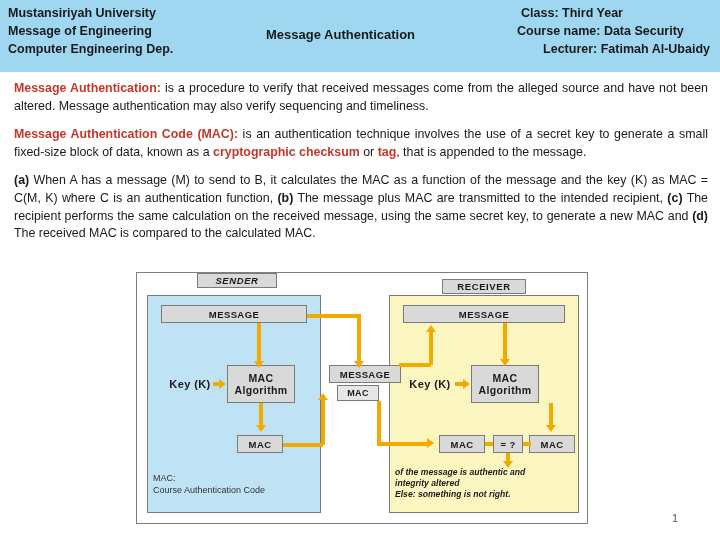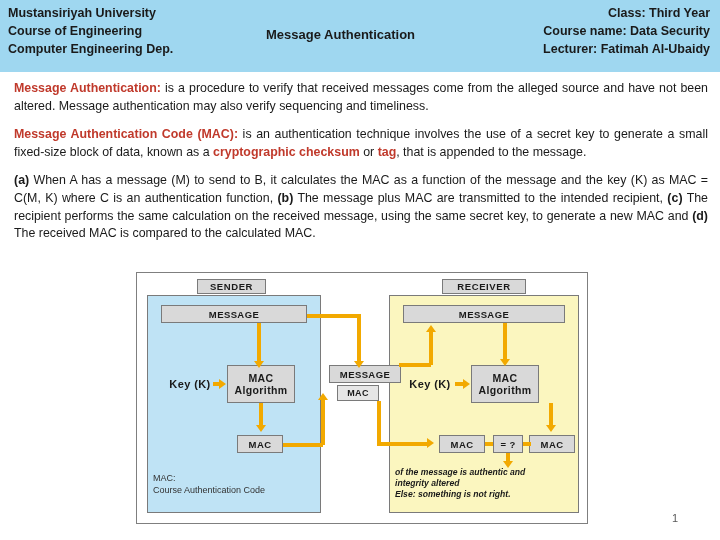--- a/index.html
+++ b/index.html
@@ -45,21 +45,21 @@
   }
   .header-right {
     position: absolute;
     right: 10px; top: 4px;
     text-align: left;
     font-size: 12.5px;
     font-weight: bold;
     color: #1a1a1a;
     line-height: 1.45;
   }
-  .header-right div { white-space: nowrap; text-align: right; }
+  .header-right div { white-space: nowrap; }
   .hr-line1 { padding-left: 6px; }
   .hr-line2 { padding-left: 2px; }
   .hr-line3 { padding-left: 0px; margin-left: 28px; }
 
   
   .body-text {
     position: absolute;
     left: 14px;
     top: 80px;
     width: 694px;
@@ -113,21 +113,21 @@
     border: 1px solid #7a7a7a;
     font-size: 9.5px;
     font-weight: bold;
     color: #1a1a1a;
     letter-spacing: 0.6px;
     display: flex;
     align-items: center;
     justify-content: center;
     text-align: center;
   }
-  .tag-sender { left: 60px; top: 6px; width: 69px; height: 15px; }
+  .tag-sender { left: 60px; top: 0; width: 80px; height: 15px; font-style: italic; }
   .tag-receiver { left: 305px; top: 6px; width: 84px; height: 15px; }
 
   .box {
     position: absolute;
     box-sizing: border-box;
     border: 1px solid #7a7a7a;
     background: #d9d9d9;
     font-size: 9.5px;
     font-weight: bold;
     color: #1a1a1a;
@@ -210,21 +210,21 @@
   }
 </style>
 </head>
 <body>
 
 <div class="slide">
 
   <div class="header">
     <div class="header-left">
       <div>Mustansiriyah University</div>
-      <div>Course of Engineering</div>
+      <div>Message of Engineering</div>
       <div>Computer Engineering Dep.</div>
     </div>
     <div class="header-center">Message Authentication</div>
     <div class="header-right">
       <div class="hr-line1">Class: Third Year</div>
       <div class="hr-line2">Course name: Data Security</div>
       <div class="hr-line3">Lecturer: Fatimah Al-Ubaidy</div>
     </div>
   </div>
 

